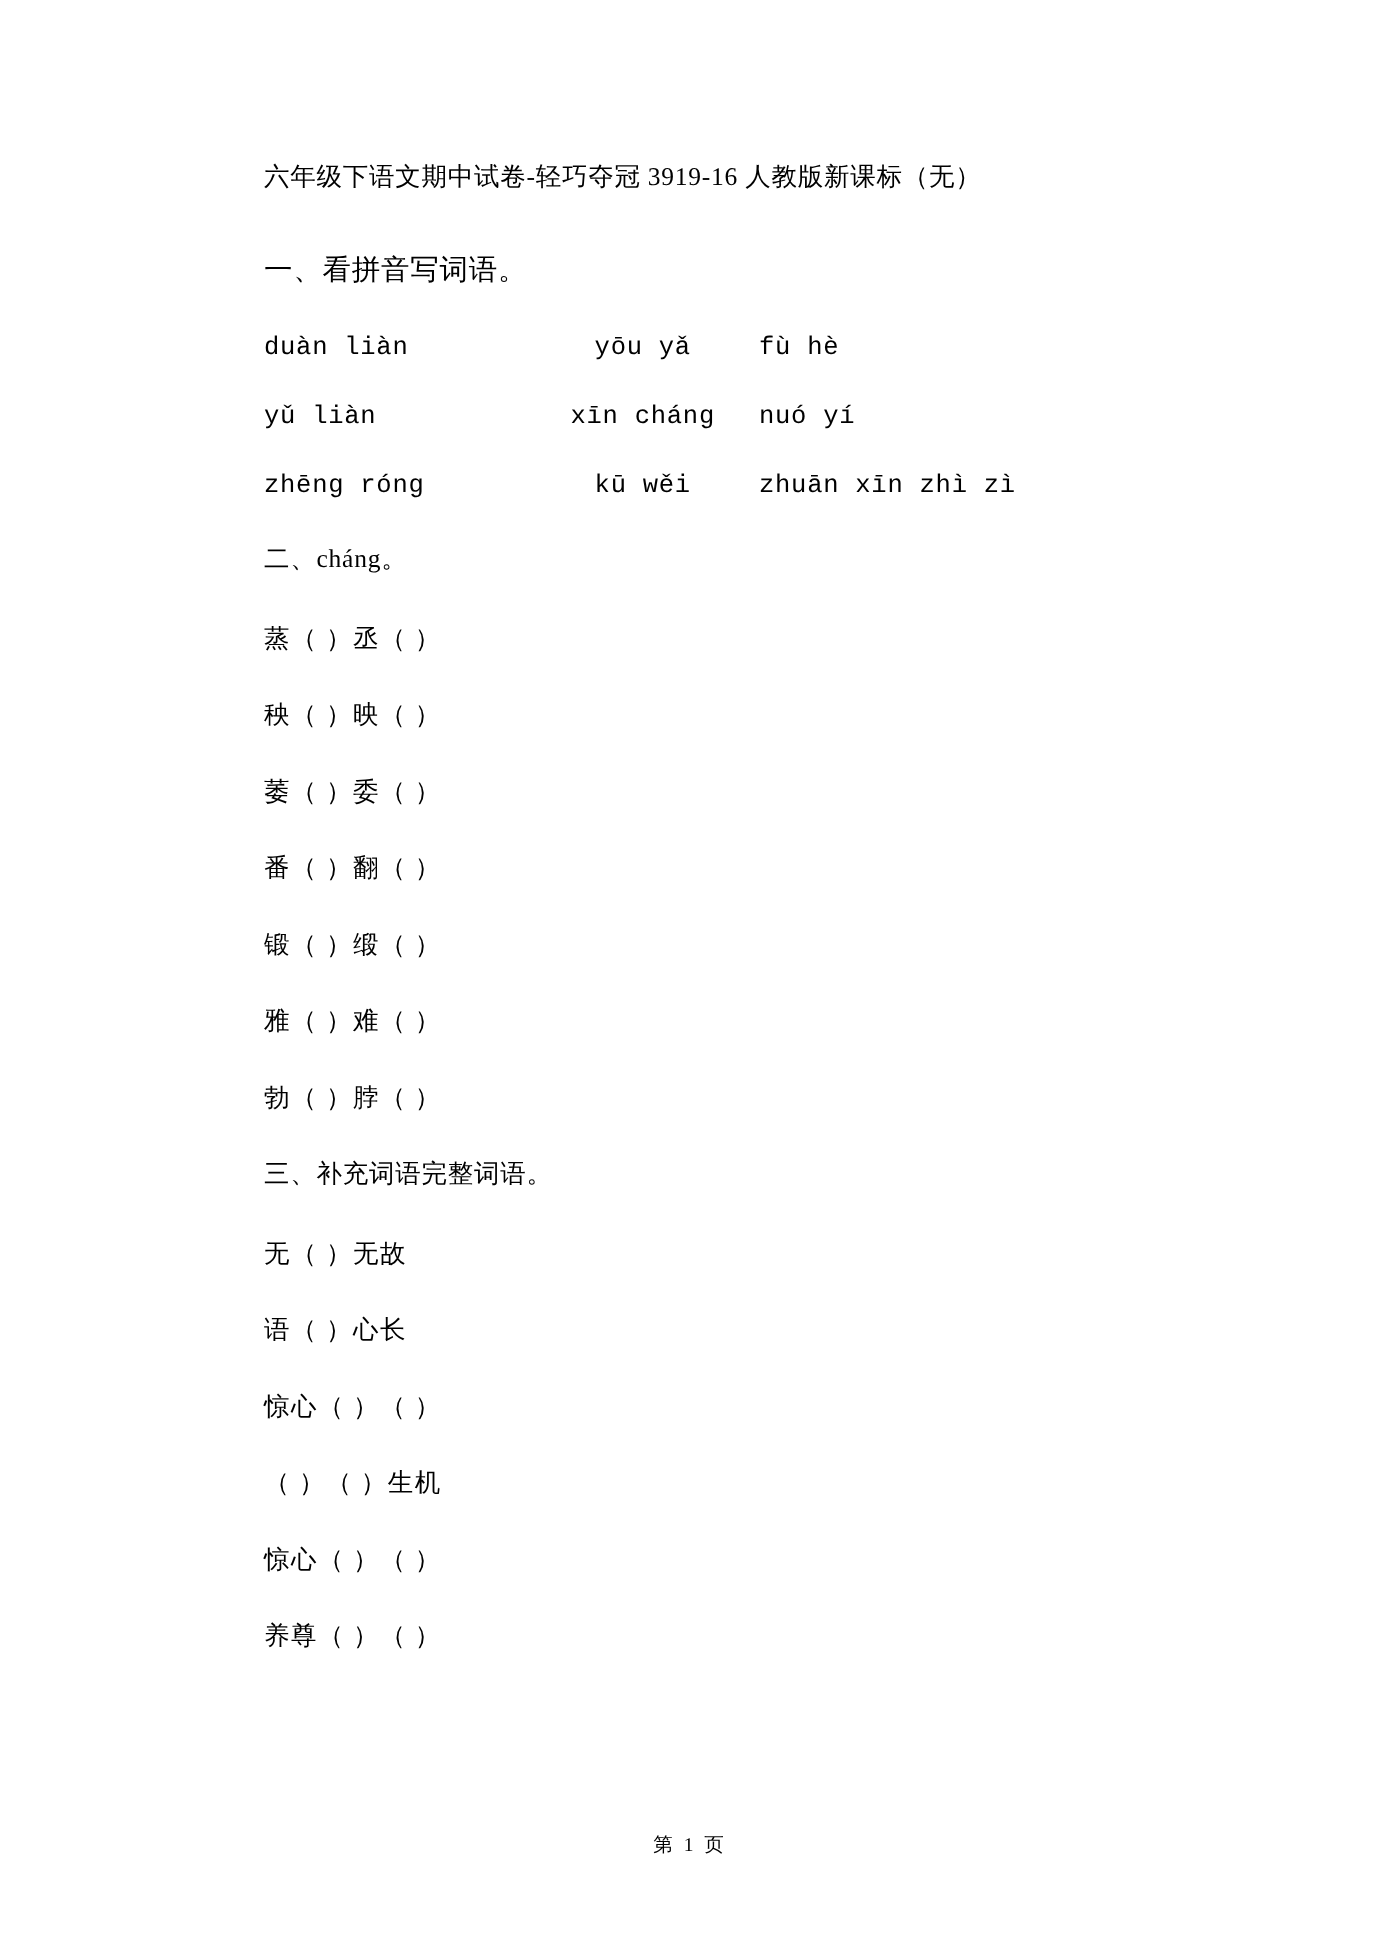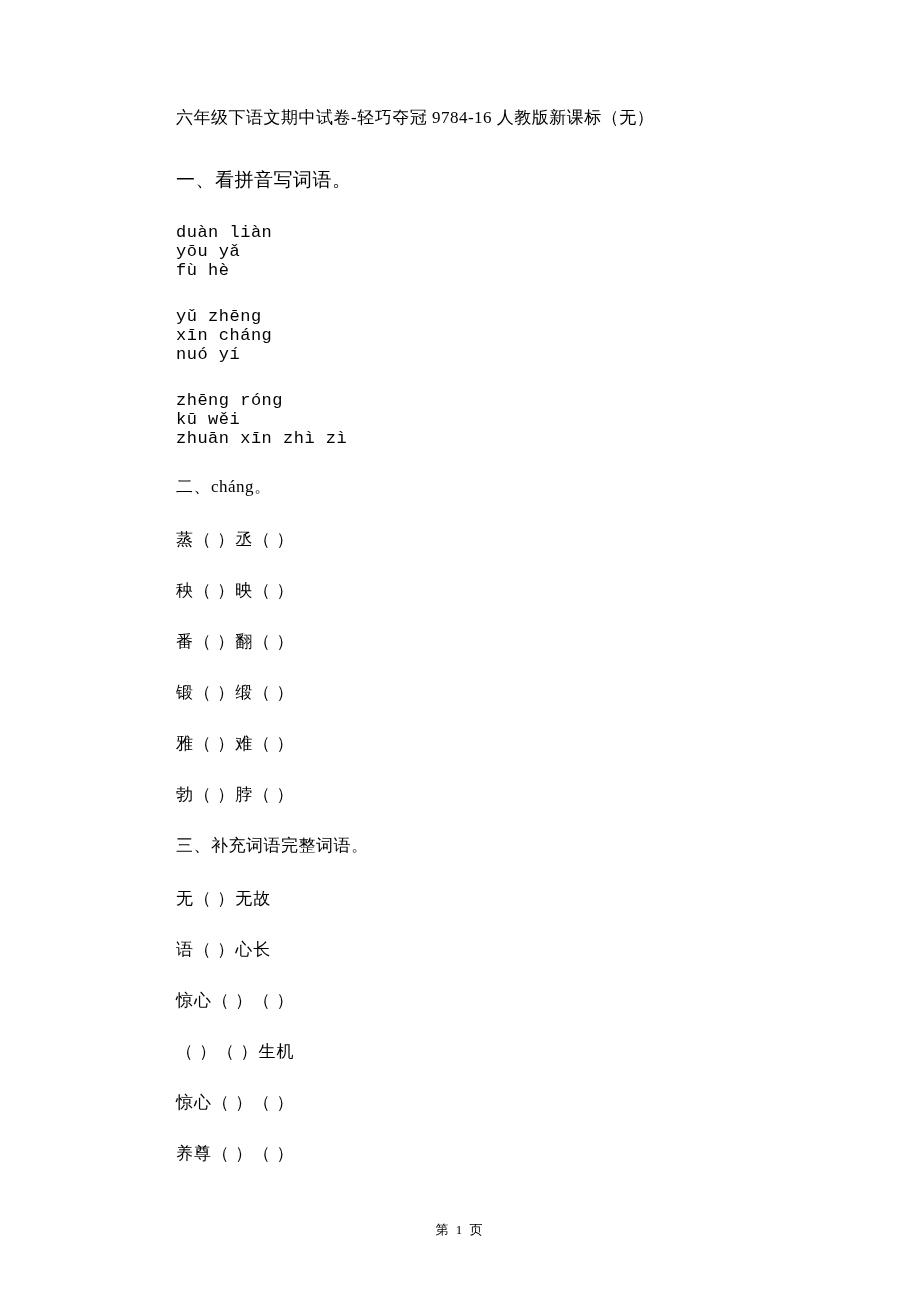--- a/index.html
+++ b/index.html
@@ -27,24 +27,23 @@
     font-size: 19px;
     margin-bottom: 30px;
     letter-spacing: 0.5px;
   }
   .pinyin-row {
     display: flex;
     font-size: 17px;
     font-family: "Courier New", "SimSun", monospace;
     margin-bottom: 27px;
     letter-spacing: 0.5px;
-    flex-direction: column;
   }
   .pinyin-row .col1 { width: 175px; }
-  .pinyin-row .col2 { width: 155px; }
+  .pinyin-row .col2 { width: 155px; text-align: center; }
   .pinyin-row .col3 { flex: 1; }
   .section {
     font-size: 17px;
     margin-top: 10px;
     margin-bottom: 30px;
     letter-spacing: 0.5px;
   }
   .item {
     font-size: 17px;
     margin-bottom: 28px;
@@ -59,43 +58,44 @@
     font-size: 13px;
     font-family: "SimSun", "宋体", serif;
     letter-spacing: 2px;
   }
 </style>
 </head>
 <body>
 
 <div class="page">
 
-  <div class="title">六年级下语文期中试卷-轻巧夺冠 9784-16 人教版新课标（无）</div>
+  <div class="title">六年级下语文期中试卷-轻巧夺冠 3919-16 人教版新课标（无）</div>
 
   <div class="line">一、看拼音写词语。</div>
 
   <div class="pinyin-row">
     <span class="col1">duàn liàn</span>
     <span class="col2">yōu yǎ</span>
     <span class="col3">fù hè</span>
   </div>
   <div class="pinyin-row">
-    <span class="col1">yǔ zhēng</span>
+    <span class="col1">yǔ liàn</span>
     <span class="col2">xīn cháng</span>
     <span class="col3">nuó yí</span>
   </div>
   <div class="pinyin-row">
     <span class="col1">zhēng róng</span>
     <span class="col2">kū wěi</span>
     <span class="col3">zhuān xīn zhì zì</span>
   </div>
 
   <div class="section">二、cháng。</div>
   <div class="item">蒸（ ）丞（ ）</div>
   <div class="item">秧（ ）映（ ）</div>
+  <div class="item">萎（ ）委（ ）</div>
   <div class="item">番（ ）翻（ ）</div>
   <div class="item">锻（ ）缎（ ）</div>
   <div class="item">雅（ ）难（ ）</div>
   <div class="item">勃（ ）脖（ ）</div>
 
   <div class="section">三、补充词语完整词语。</div>
   <div class="item">无（ ）无故</div>
   <div class="item">语（ ）心长</div>
   <div class="item">惊心（ ）（ ）</div>
   <div class="item">（ ）（ ）生机</div>

